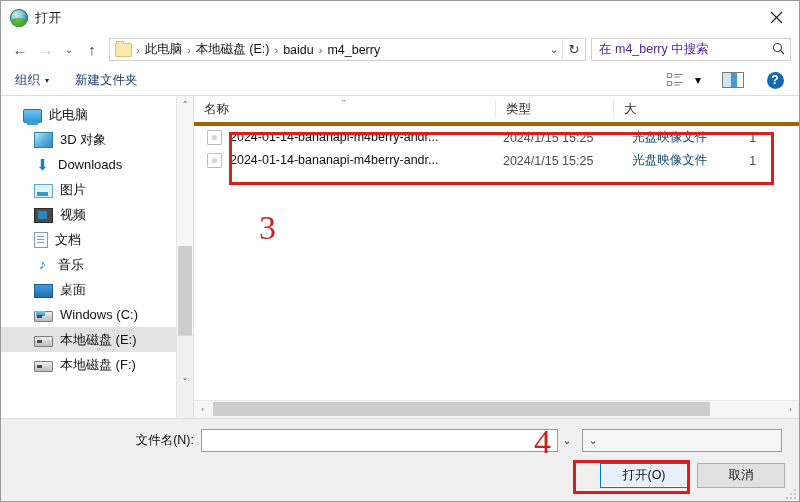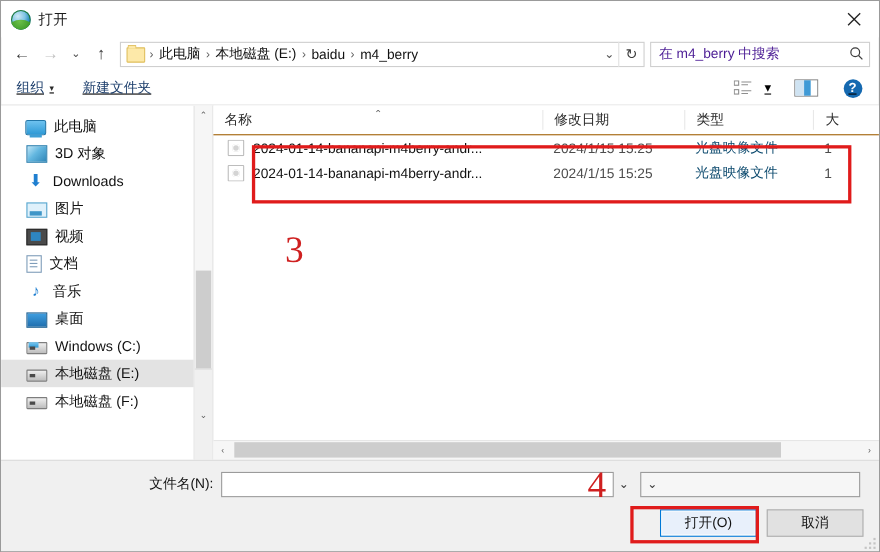--- a/index.html
+++ b/index.html
@@ -165,21 +165,20 @@
   }
 
   
   .toolbar {
     height: 30px;
     min-height: 30px;
     display: flex;
     align-items: center;
     padding: 0 10px 0 14px;
     box-sizing: border-box;
-    text-decoration: underline;
   }
   .tb-item {
     font-size: 12.5px;
     color: #1b3d6b;
     display: flex;
     align-items: center;
     margin-right: 26px;
     white-space: nowrap;
   }
   .tb-caret {
@@ -218,21 +217,21 @@
   .tree { padding-top: 6px; }
   .tree-item {
     height: 25px;
     display: flex;
     align-items: center;
     padding-left: 22px;
     font-size: 13px;
     color: #111;
     white-space: nowrap;
   }
-  .tree-item.indent { padding-left: 23px; }
+  .tree-item.indent { padding-left: 33px; }
   .tree-item.selected { background: #e3e3e3; }
   .ti-icon {
     width: 17px; height: 16px;
     margin-right: 7px;
     flex: none;
     position: relative;
   }
   .ti-label { line-height: 1; }
 
   
@@ -281,21 +280,21 @@
     min-width: 0;
     position: relative;
     background:#fff;
   }
   .colhead {
     height: 26px;
     min-height: 26px;
     display: flex;
     align-items: center;
     background: #ffffff;
-    border-bottom: 1px solid #a16207;
+    border-bottom: 4px solid #a16207;
     font-size: 12.5px;
     color: #2b2b2b;
     position: relative;
   }
   .col {
     padding-left: 10px;
     box-sizing: border-box;
     border-left: 1px solid #e8e8e8;
     height: 18px;
     line-height: 18px;
@@ -326,21 +325,21 @@
     align-items: center;
     font-size: 12.5px;
     color: #111;
   }
   .cell {
     padding-left: 10px;
     box-sizing: border-box;
     white-space: nowrap;
     overflow: hidden;
   }
-  .cell-name { width: 301px; display:flex; align-items:center; padding-left: 13px;}
+  .cell-name { width: 301px; display:flex; padding-left: 13px;}
   .cell-date { width: 130px; color:#4d4d4d;}
   .cell-type { width: 118px; color:#0c4a6e;}
   .cell-size { width: 60px; color:#4d4d4d; text-align:left;}
   .file-icon {
     width: 15px; height: 15px;
     margin-right: 8px;
     flex: none;
     background: #ffffff;
     border: 1px solid #bdbdbd;
     border-radius: 1px;
@@ -621,21 +620,20 @@
       </div>
     </div>
 
     <div class="listpane">
 
       <div class="colhead">
         <div class="col col-name">
           <span>名称</span>
           <span class="sort-arrow">⌃</span>
         </div>
-        <div class="col col-date">修改日期</div>
         <div class="col col-type">类型</div>
         <div class="col col-size">大</div>
       </div>
 
       <div class="rows">
         <div class="row">
           <div class="cell cell-name">
             <span class="file-icon"></span>
             <span>2024-01-14-bananapi-m4berry-andr...</span>
           </div>

